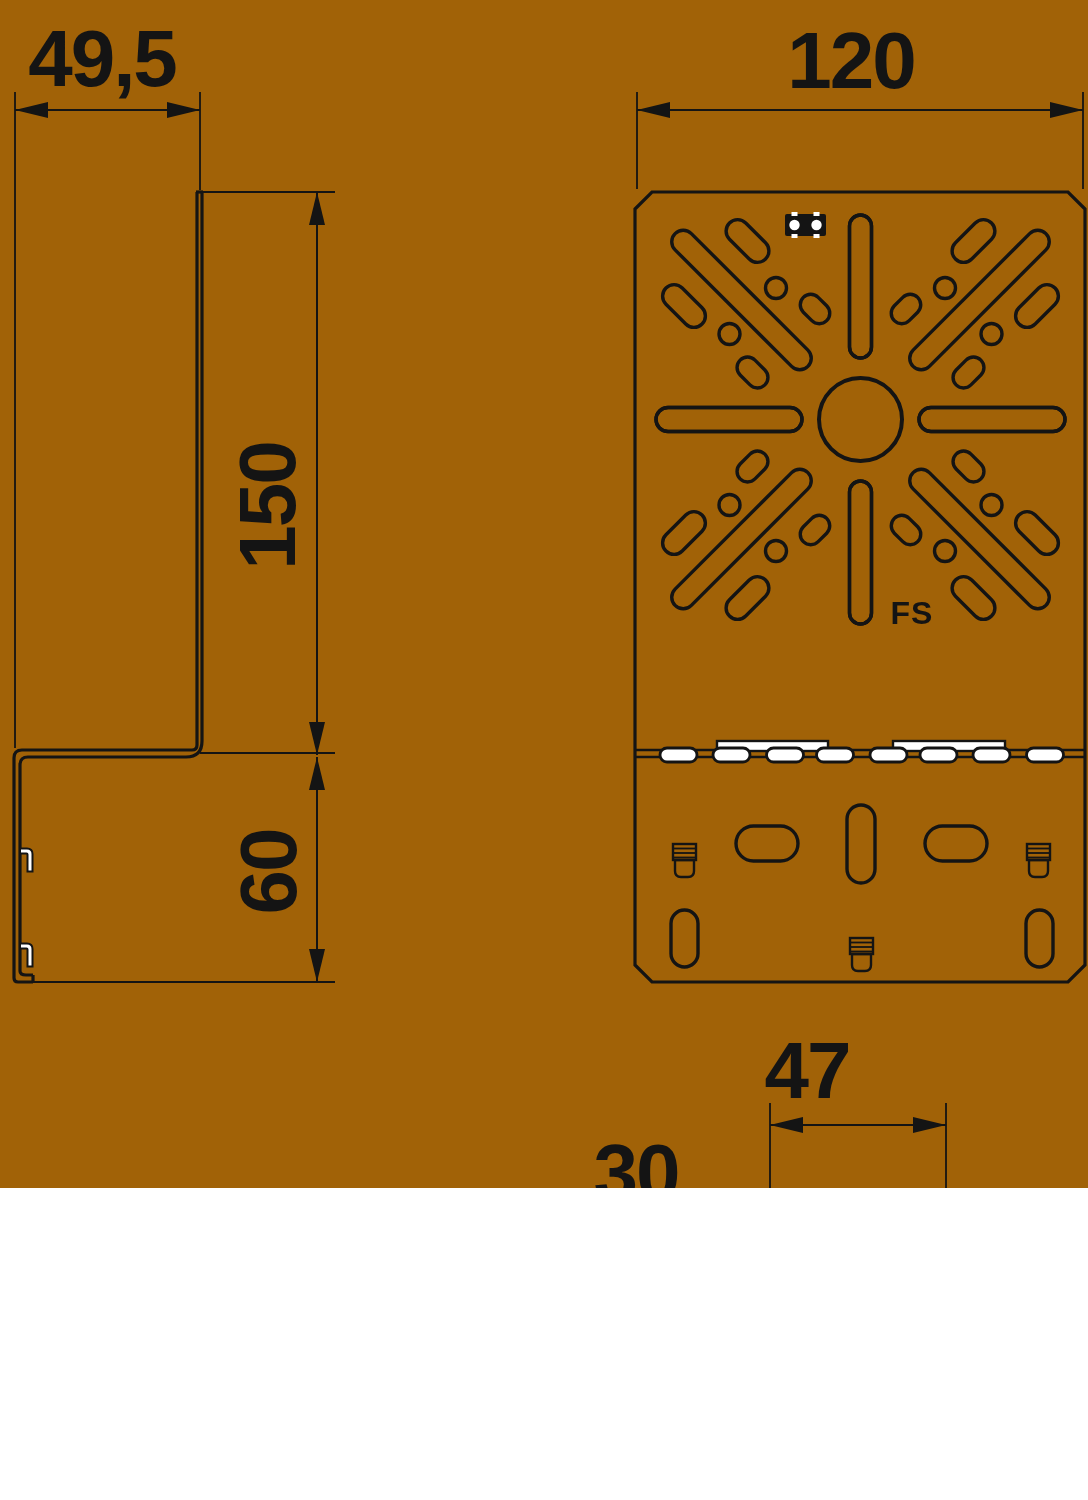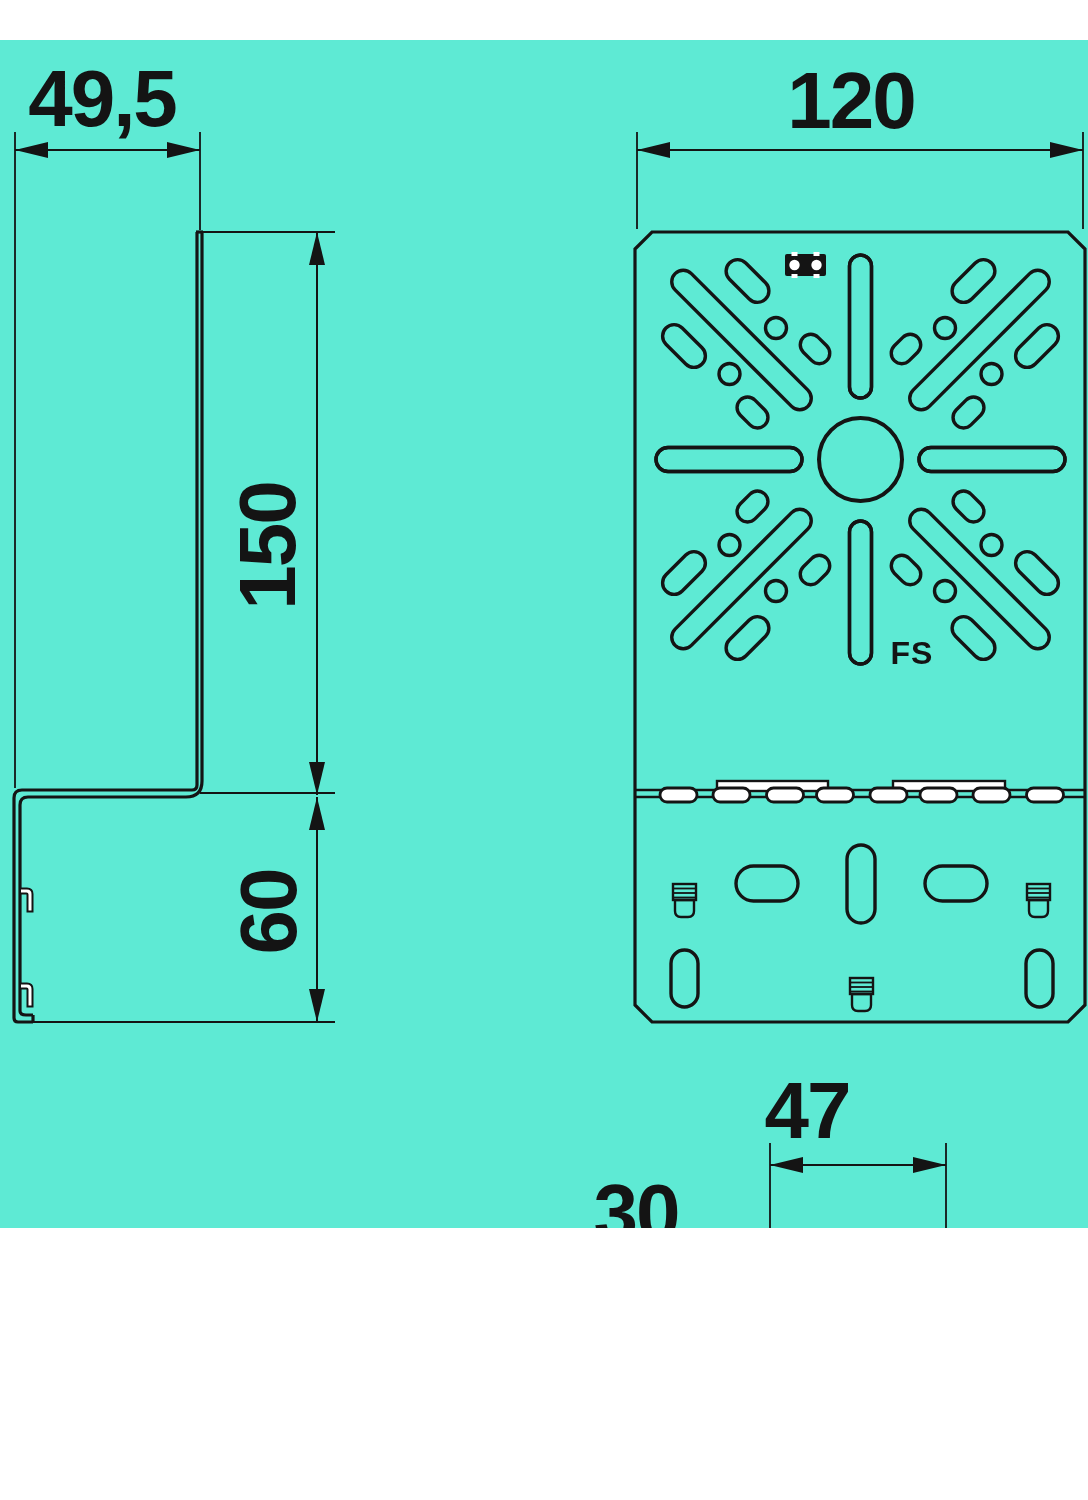--- a/index.html
+++ b/index.html
@@ -1,16 +1,16 @@
 <!DOCTYPE html>
 <html><head>
 <meta charset="utf-8">
 <style>
   html,body{margin:0;padding:0;background:#fff;}
-  .canvas{position:relative;width:1088px;height:1188px;background:#5eead4;overflow:hidden;margin-top:40px;}
+  .canvas{position:relative;width:1088px;height:1188px;background:#a16207;overflow:hidden;}
   svg{display:block;}
   text{font-family:"Liberation Sans","DejaVu Sans",sans-serif;font-weight:700;fill:#141414;}
   .dimtxt{font-size:80px;letter-spacing:-2px;}
   .marktxt{font-size:32px;font-weight:800;letter-spacing:1px;}
   .part{stroke:#141414;stroke-width:3.2;fill:none;}
   .part2{stroke:#141414;stroke-width:2.6;fill:none;}
   .slot{stroke:#141414;stroke-width:3.4;fill:none;}
   .thin{stroke:#141414;stroke-width:1.8;fill:none;}
   .dimline{stroke:#141414;stroke-width:2;fill:none;}
   .arrow{fill:#141414;stroke:none;}

